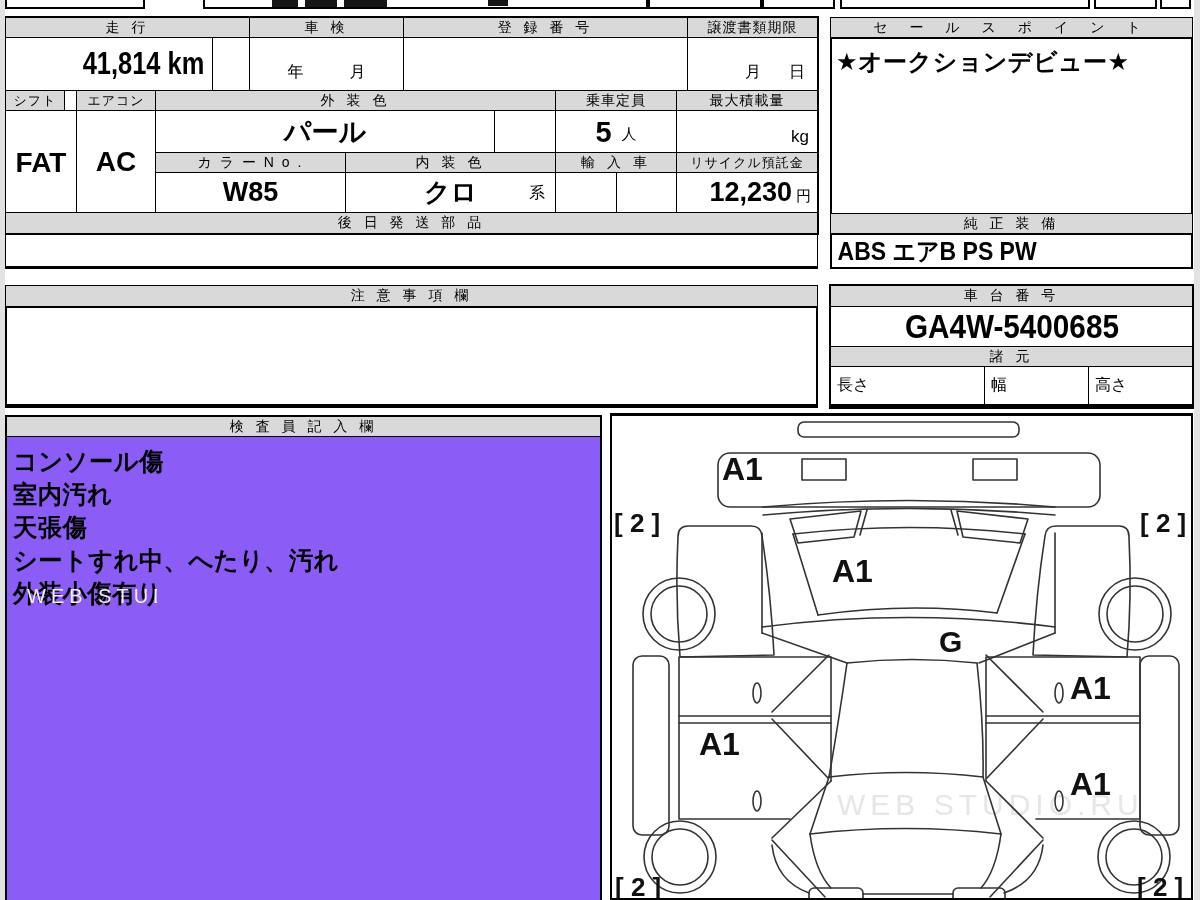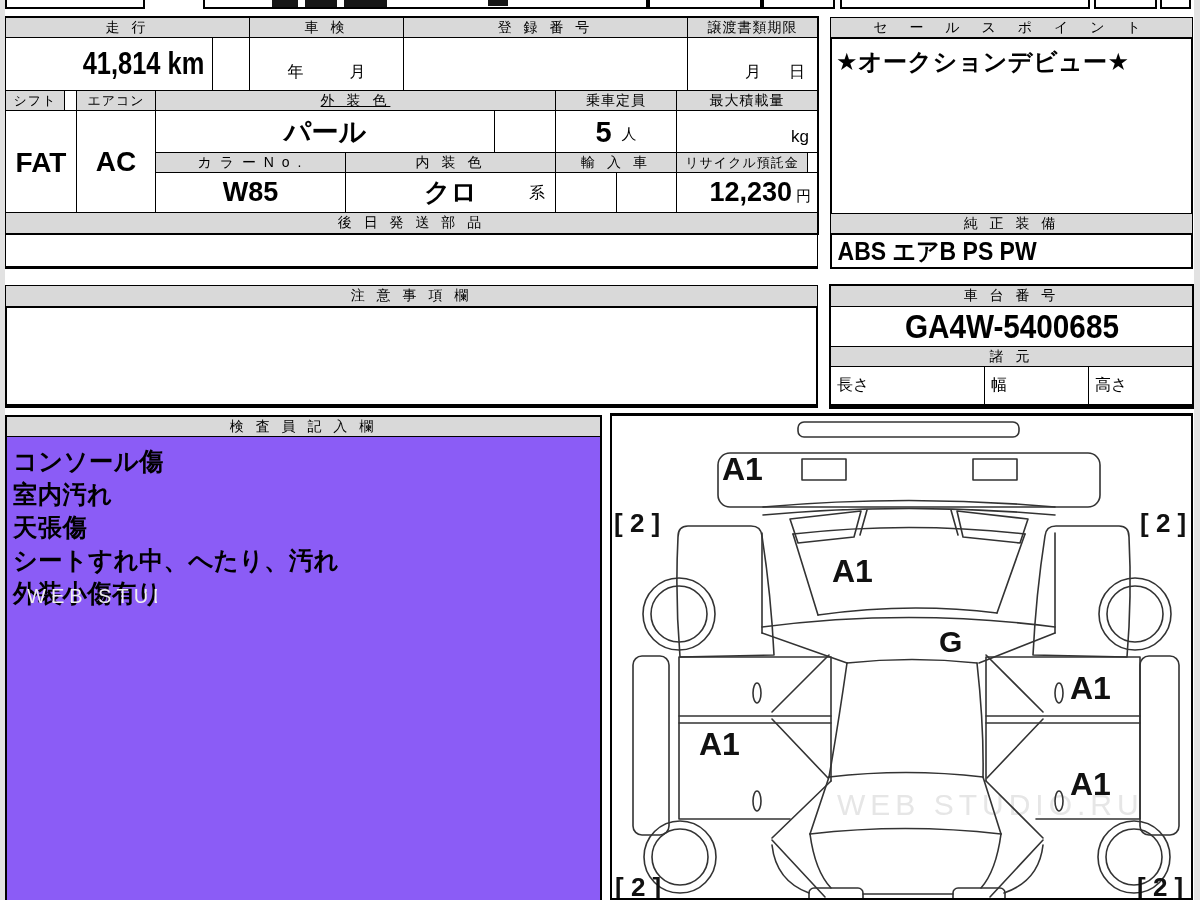--- a/index.html
+++ b/index.html
@@ -69,21 +69,21 @@
     <span>月</span>
       <span>日</span>
   </div>
 
   <div class="cell hdr tight" style="left:5px;top:90px;width:60px;height:21px;font-size:13px;">
       <span>シフト</span>
     </div>
   <div class="cell hdr tight" style="left:76px;top:90px;width:80px;height:21px;font-size:13px;">
       <span>エアコン</span>
     </div>
-  <div class="cell hdr" style="left:155px;top:90px;width:401px;height:21px;text-decoration:underline;">
+  <div class="cell hdr" style="left:155px;top:90px;width:401px;height:21px;">
       <span>外 装 色</span>
     </div>
   <div class="cell hdr tight" style="left:555px;top:90px;width:122px;height:21px;">
       <span>乗車定員</span>
     </div>
   <div class="cell hdr tight" style="left:676px;top:90px;width:142px;height:21px;">
       <span>最大積載量</span>
     </div>
 
   <div class="cell val" style="left:5px;top:110px;width:72px;height:106px;font-size:28px;">
@@ -107,21 +107,21 @@
 
   <div class="cell hdr" style="left:155px;top:152px;width:191px;height:21px;letter-spacing:2px;">
       <span>カ ラ ー N o .</span>
     </div>
   <div class="cell hdr" style="left:345px;top:152px;width:211px;height:21px;">
       <span>内 装 色</span>
     </div>
   <div class="cell hdr" style="left:555px;top:152px;width:122px;height:21px;">
       <span>輸 入 車</span>
     </div>
-  <div class="cell hdr tight" style="left:676px;top:152px;width:132px;height:21px;font-size:13px;">
+  <div class="cell hdr tight" style="left:676px;top:152px;width:142px;height:21px;font-size:13px;">
       <span>リサイクル預託金</span>
     </div>
 
   <div class="cell val valbig" style="left:155px;top:172px;width:191px;height:41px;">
       <span>W85</span>
     </div>
   <div class="cell" style="left:345px;top:172px;width:211px;height:41px;display:flex;align-items:center;justify-content:center;position:absolute;">
     <span style="font-weight:bold;font-size:26px;">クロ</span>
     <span class="unit" style="position:absolute;right:10px;bottom:8px;font-size:16px;">系</span>
   </div>

